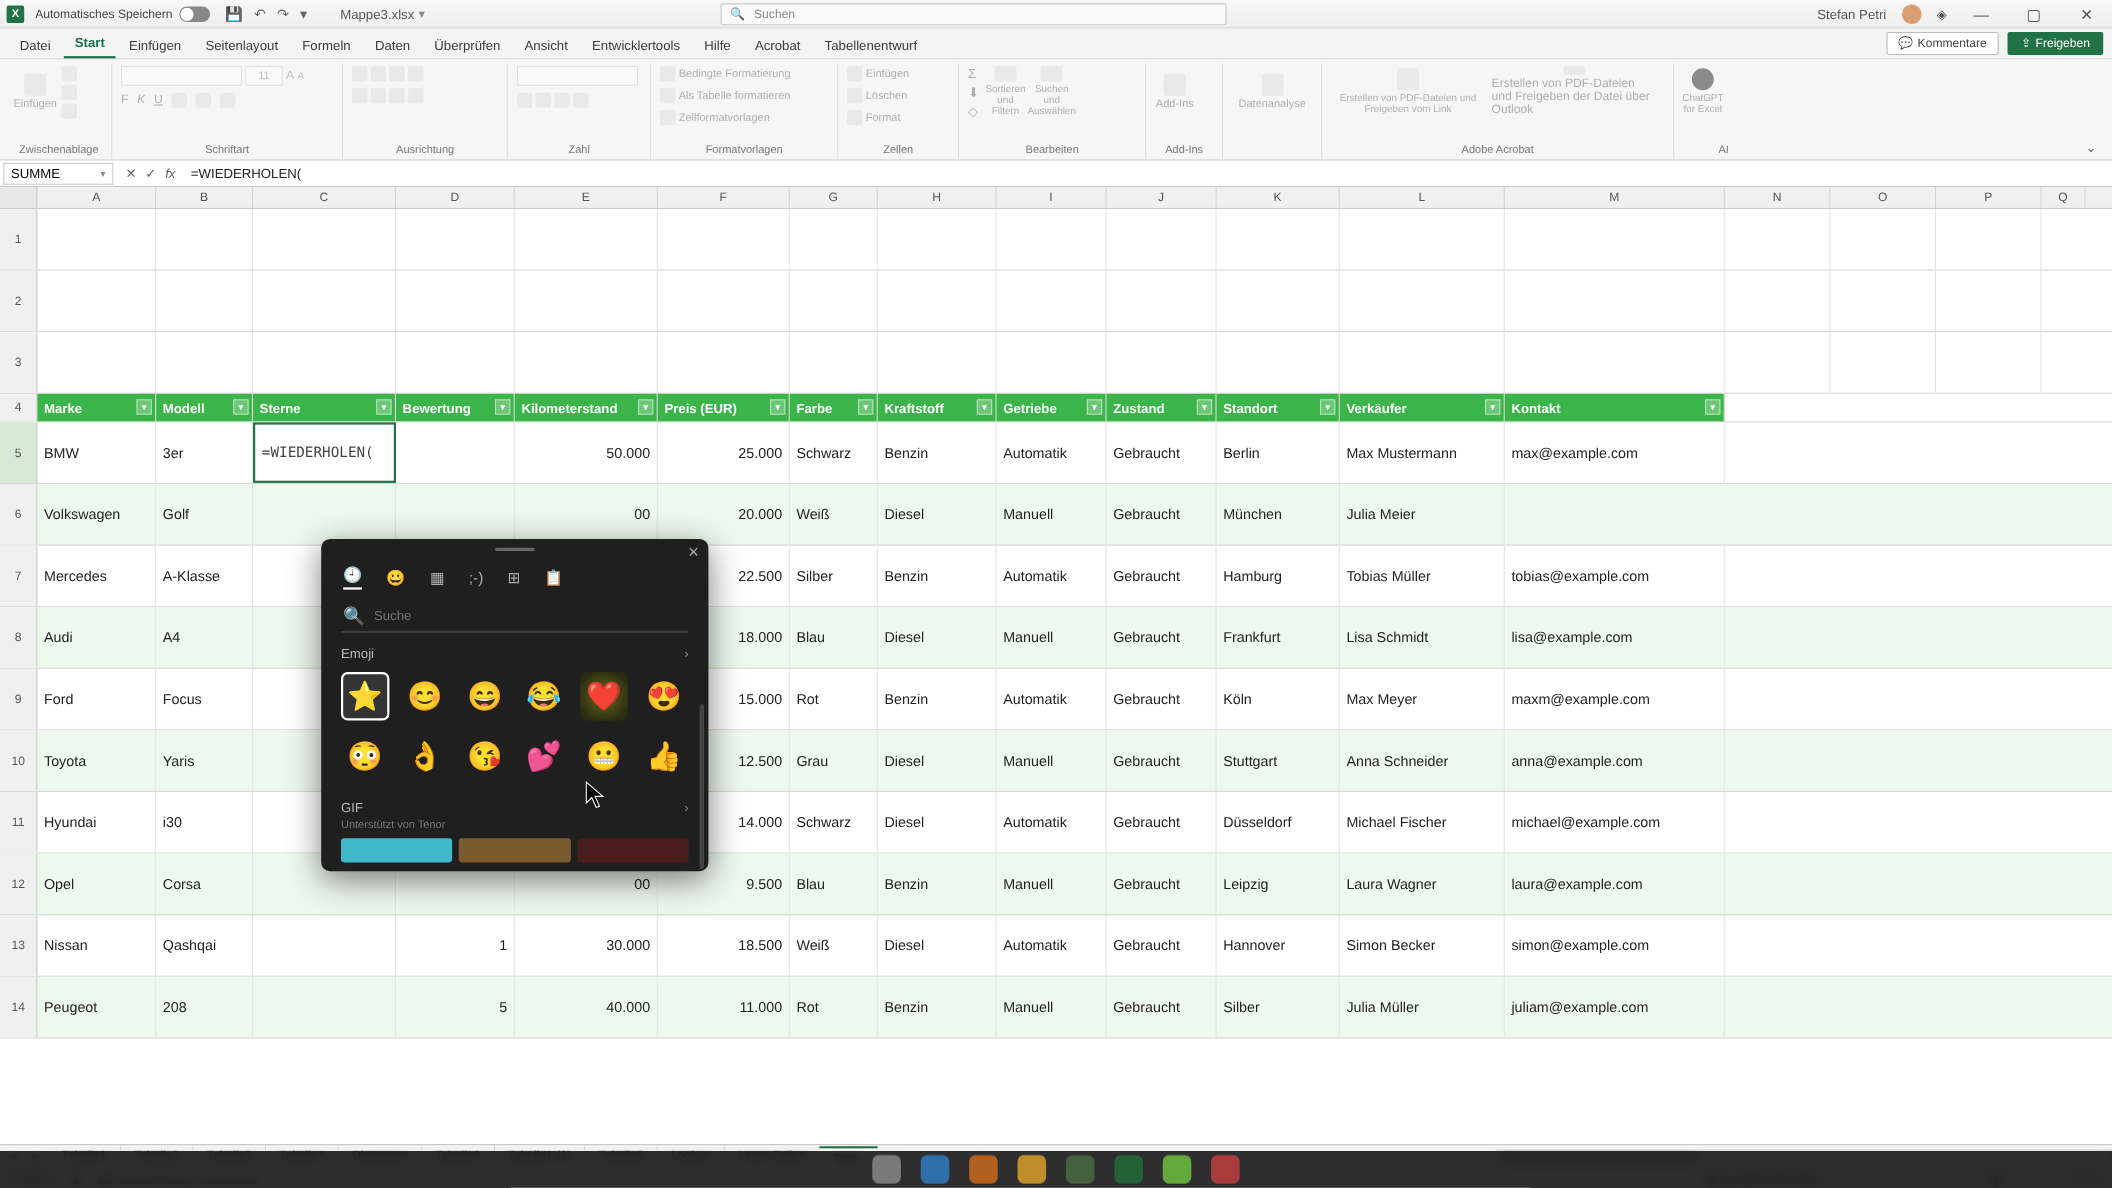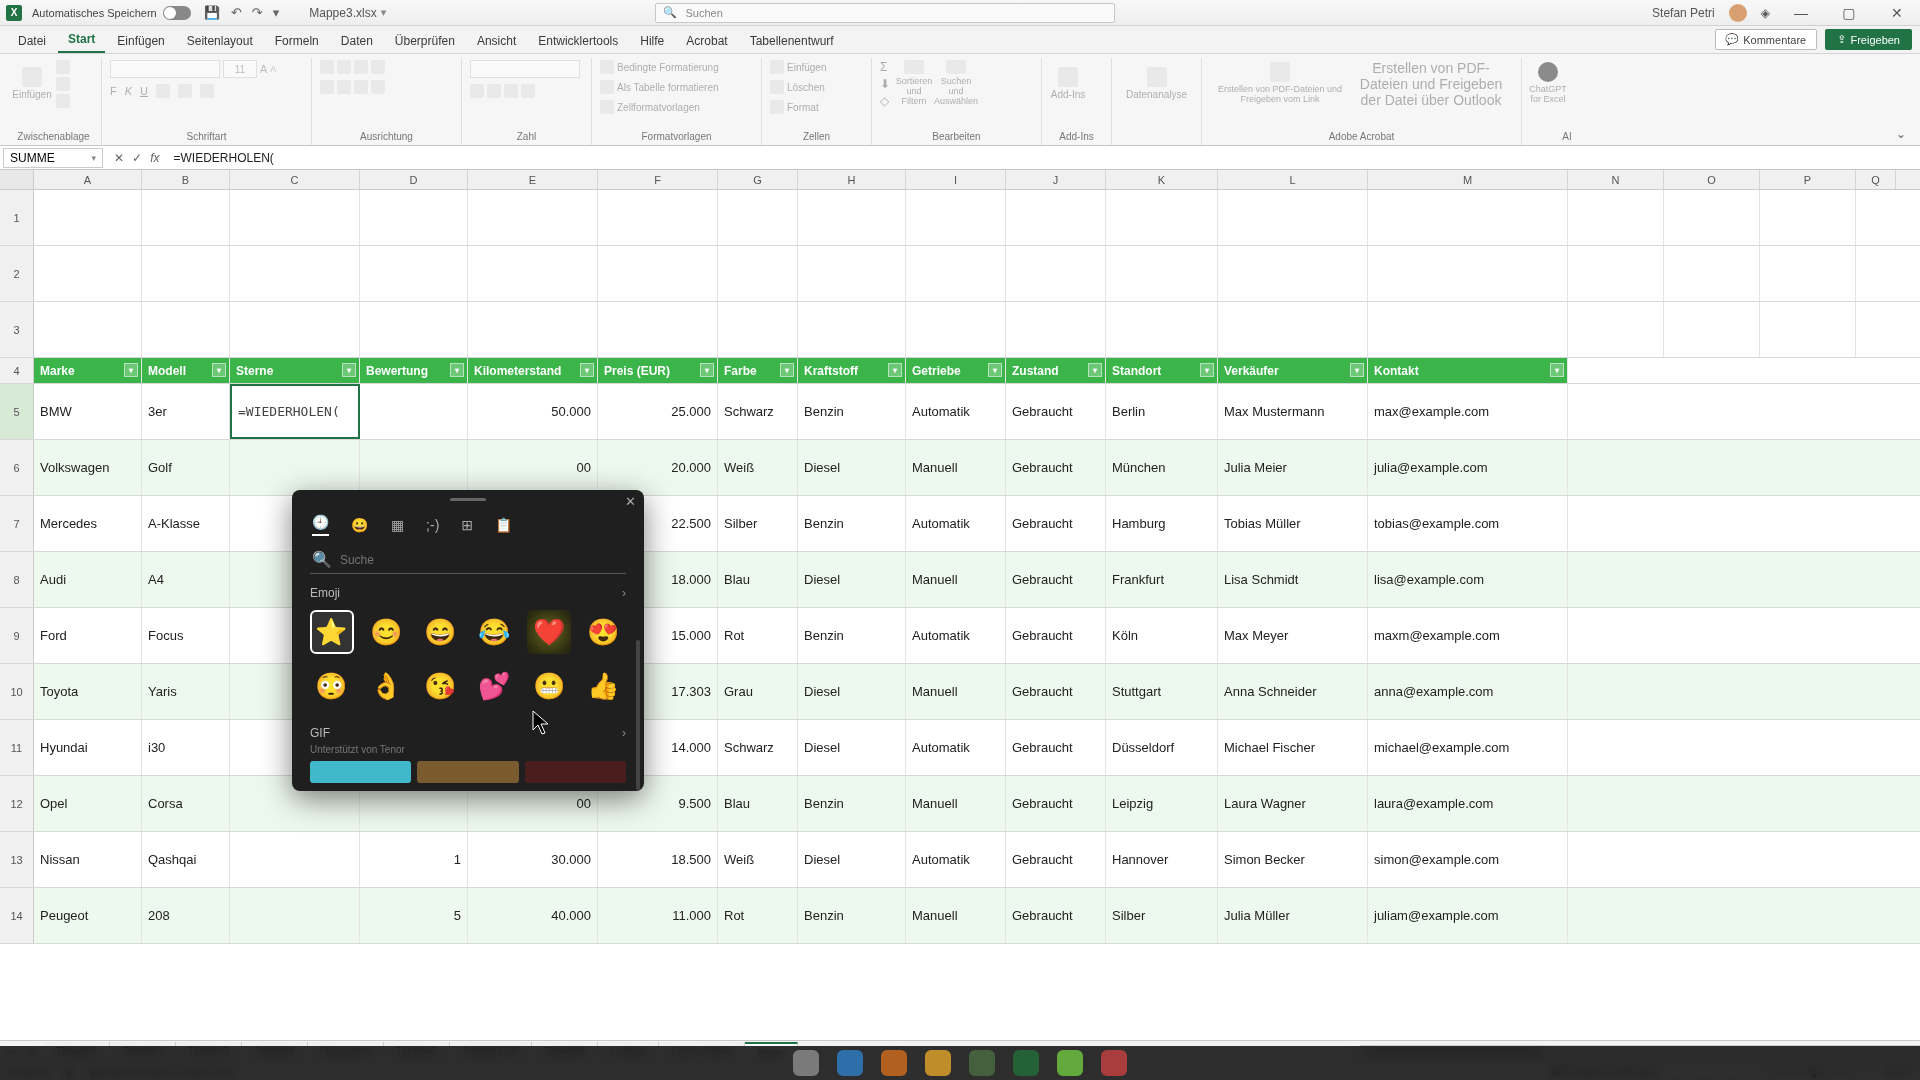--- a/index.html
+++ b/index.html
@@ -307,21 +307,21 @@
     <div class="label" style="visibility:hidden;">.</div>
   </div>
   <div class="rgroup" style="width:320px;">
     <div class="body">
       <div class="rbtn-lg" style="width:140px;">
           <div class="ricon"></div>
           <span style="font-size:9px;text-align:center;">Erstellen von PDF-Dateien und Freigeben vom Link</span>
         </div>
       <div class="rbtn-lg" style="width:150px;">
           <div class="ricon"></div>
-          <span style="font-size:14px;text-align:center;">Erstellen von PDF-Dateien und Freigeben der Datei über Outlook</span>
+          <span style="font-size:11px;">Erstellen von PDF-Dateien und Freigeben der Datei über Outlook</span>
         </div>
     </div>
     <div class="label">Adobe Acrobat</div>
   </div>
   <div class="rgroup" style="width:90px;border-right:none;">
     <div class="body">
         <div class="rbtn-lg">
           <div class="ricon" style="background:#222;border-radius:50%;"></div>
           <span style="font-size:9px;text-align:center;">ChatGPT for Excel</span>
         </div>
@@ -462,21 +462,20 @@
         <div class="cell cC"></div>
         <div class="cell cD r"></div>
         <div class="cell cE r">00</div>
         <div class="cell cF r">20.000</div>
         <div class="cell cG">Weiß</div>
         <div class="cell cH">Diesel</div>
         <div class="cell cI">Manuell</div>
         <div class="cell cJ">Gebraucht</div>
         <div class="cell cK">München</div>
         <div class="cell cL">Julia Meier</div>
-        <div class="cell cM">julia@example.com</div>
       </div>
       <div class="row">
         <div class="rh">7</div>
         <div class="cell cA">Mercedes</div>
         <div class="cell cB">A-Klasse</div>
         <div class="cell cC"></div>
         <div class="cell cD r"></div>
         <div class="cell cE r">00</div>
         <div class="cell cF r">22.500</div>
         <div class="cell cG">Silber</div>
@@ -519,21 +518,21 @@
         <div class="cell cL">Max Meyer</div>
         <div class="cell cM">maxm@example.com</div>
       </div>
       <div class="row band">
         <div class="rh">10</div>
         <div class="cell cA">Toyota</div>
         <div class="cell cB">Yaris</div>
         <div class="cell cC"></div>
         <div class="cell cD r"></div>
         <div class="cell cE r">00</div>
-        <div class="cell cF r">17.303</div>
+        <div class="cell cF r">12.500</div>
         <div class="cell cG">Grau</div>
         <div class="cell cH">Diesel</div>
         <div class="cell cI">Manuell</div>
         <div class="cell cJ">Gebraucht</div>
         <div class="cell cK">Stuttgart</div>
         <div class="cell cL">Anna Schneider</div>
         <div class="cell cM">anna@example.com</div>
       </div>
       <div class="row">
         <div class="rh">11</div>

